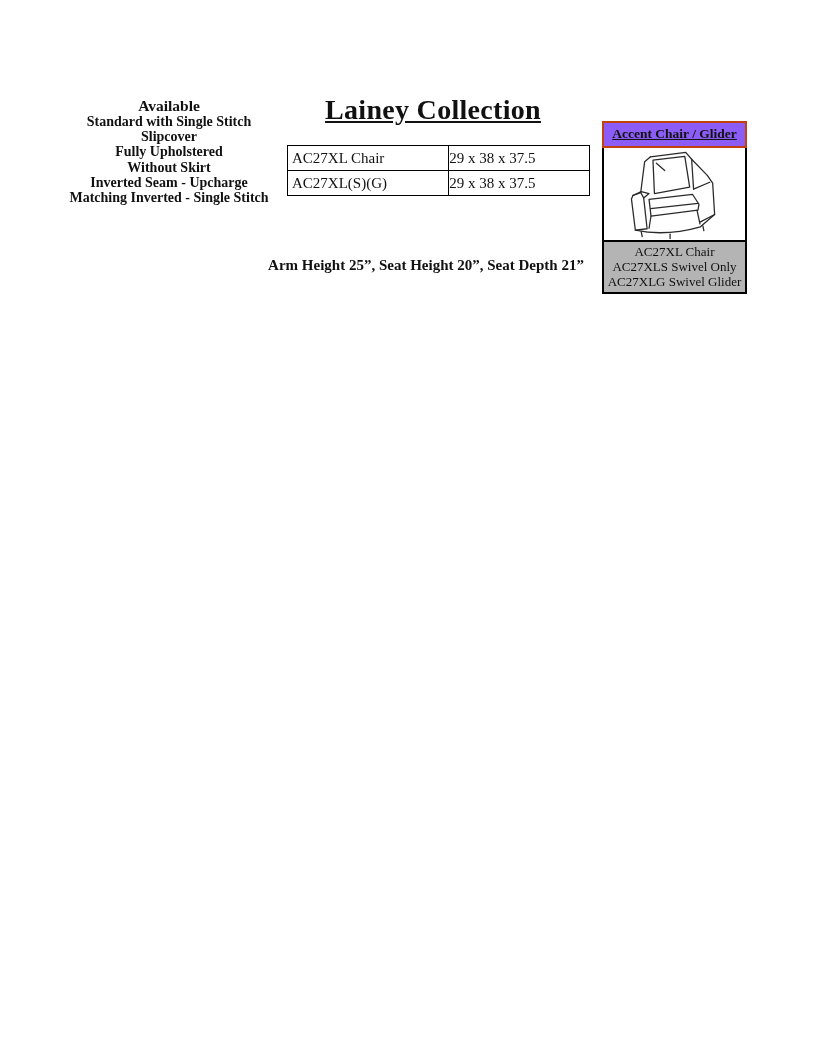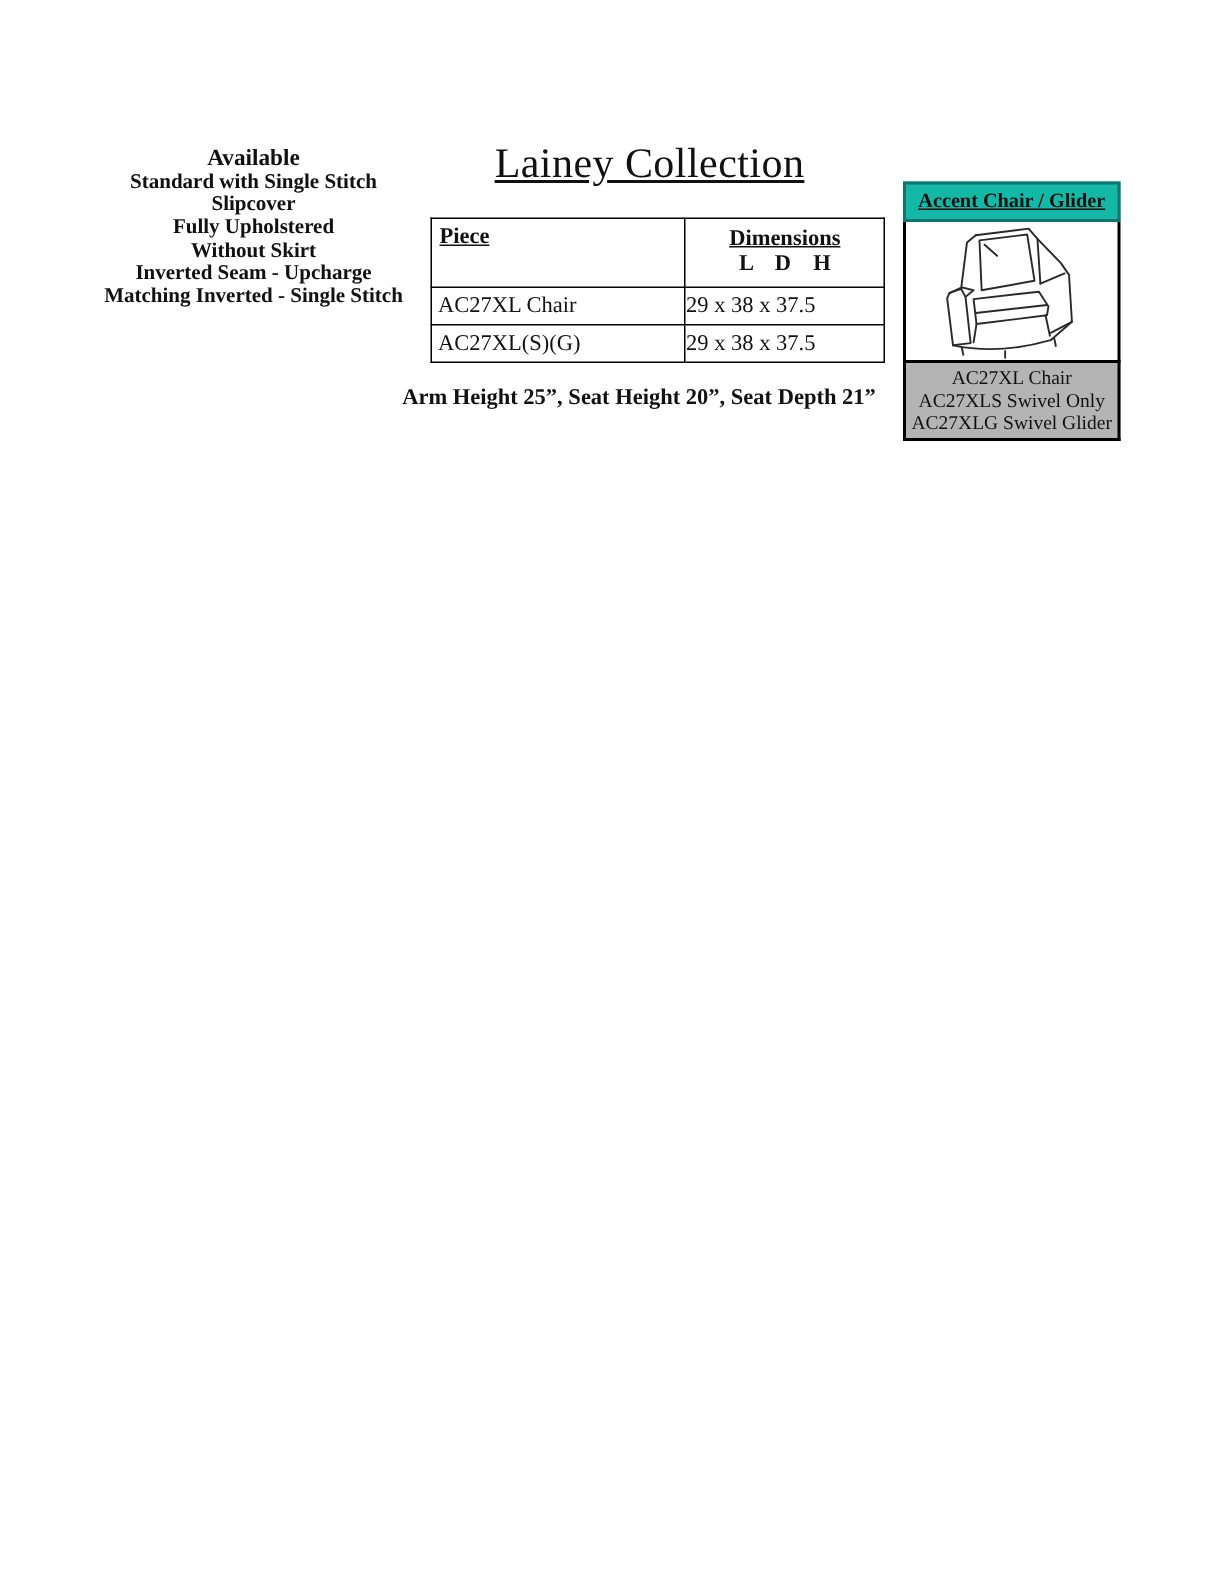--- a/index.html
+++ b/index.html
@@ -34,21 +34,21 @@
   }
 
   
   .collection-title {
     position: absolute;
     left: 287px;
     top: 94px;
     width: 292px;
     text-align: center;
     font-size: 28px;
-    font-weight: 400;
+    font-weight: 700;
     text-decoration: underline;
     letter-spacing: 0.3px;
     line-height: 32px;
   }
 
   
   .spec-table {
     position: absolute;
     left: 287px;
     top: 145px;
@@ -89,22 +89,22 @@
   }
 
   
   .product-panel {
     position: absolute;
     left: 602px;
     top: 121px;
     width: 145px;
   }
   .panel-header {
-    border: 2px solid #0f766e;
-    background: #14b8a6;
+    border: 2px solid #c2410c;
+    background: #8b5cf6;
     text-align: center;
     font-size: 13.5px;
     font-weight: bold;
     text-decoration: underline;
     padding: 3px 0 4px 0;
     line-height: 16px;
   }
   .panel-image {
     border: 2px solid #000000;
     border-top: none;
@@ -134,27 +134,20 @@
   <span class="available-item">Fully Upholstered</span>
   <span class="available-item">Without Skirt</span>
   <span class="available-item">Inverted Seam - Upcharge</span>
   <span class="available-item">Matching Inverted - Single Stitch</span>
 </div>
 
 <div class="collection-title">Lainey Collection</div>
 
 <table class="spec-table">
   <tbody>
-    <tr class="spec-head">
-      <td class="col-piece head-piece">Piece</td>
-      <td class="col-dims head-dims">
-        <span class="dims-label">Dimensions</span>
-        <span class="ldh">L D H</span>
-      </td>
-    </tr>
     <tr class="spec-row">
       <td class="cell-piece">AC27XL Chair</td>
       <td class="cell-dims">29 x 38 x 37.5</td>
     </tr>
     <tr class="spec-row">
       <td class="cell-piece">AC27XL(S)(G)</td>
       <td class="cell-dims">29 x 38 x 37.5</td>
     </tr>
   </tbody>
 </table>

